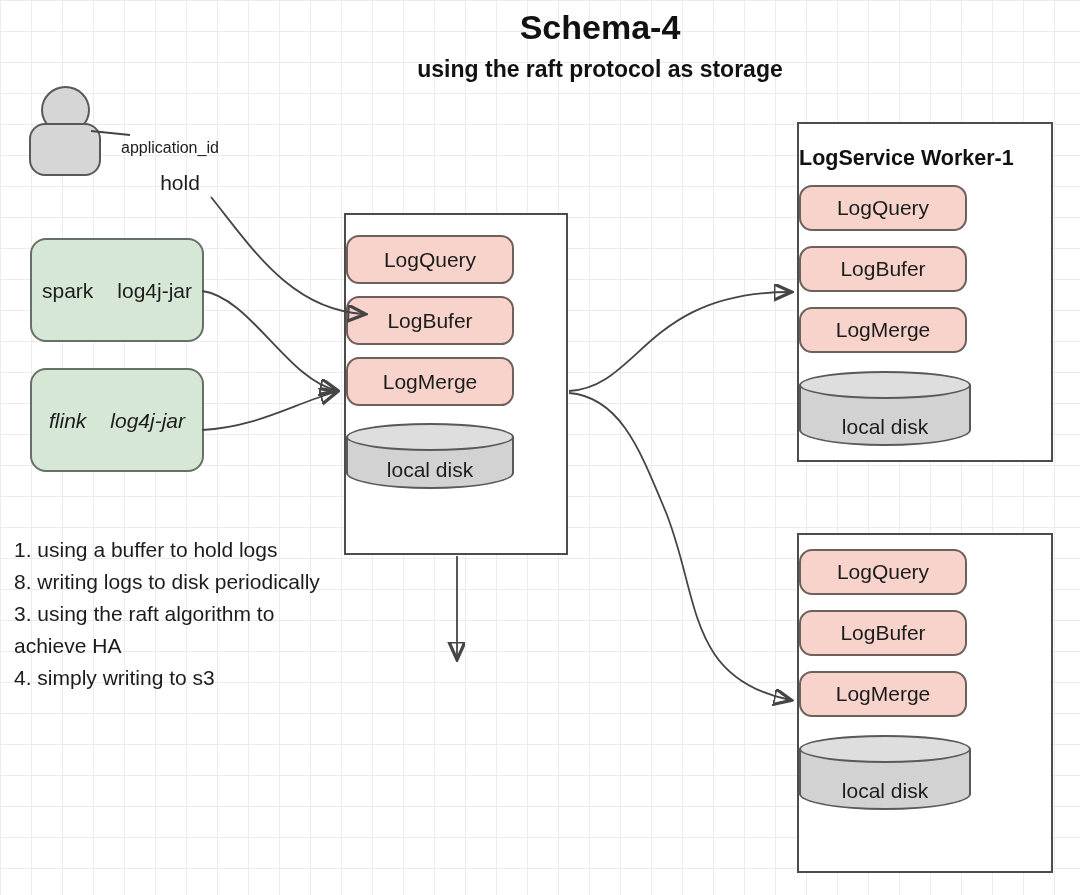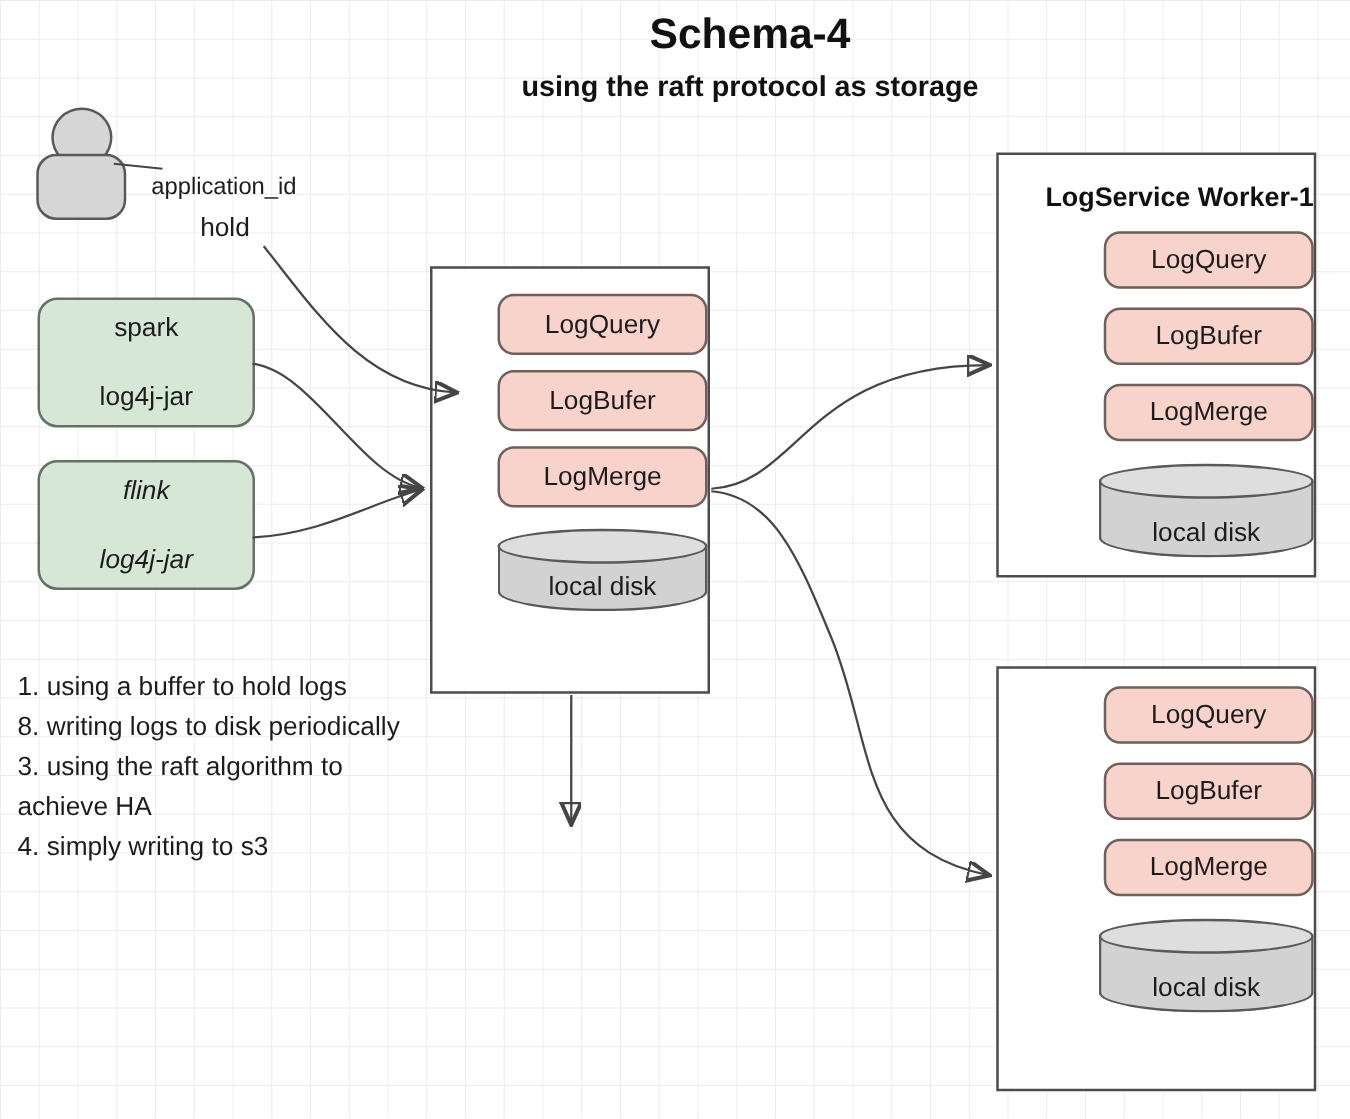--- a/index.html
+++ b/index.html
@@ -19,31 +19,31 @@
   .titlewrap{position:absolute; left:115px; top:8px; width:970px; text-align:center;}
   .title{font-size:34px; font-weight:bold; color:#111;}
   .subtitle{font-size:23px; font-weight:bold; color:#111; margin-top:9px;}
 
   
   .p-head{position:absolute; left:41px; top:86px; width:45px; height:44px;
     background:#d6d6d6; border:2px solid var(--stroke); border-radius:50%; z-index:1;}
   .p-body{position:absolute; left:29px; top:123px; width:68px; height:49px;
     background:#d6d6d6; border:2px solid var(--stroke); border-radius:16px; z-index:2;}
 
-  .actor-label{position:absolute; left:121px; top:139px; font-size:19px;}
+  .actor-label{position:absolute; left:121px; top:139px; font-size:16px;}
   .actor-role{position:absolute; left:130px; top:171px; width:100px; text-align:center; font-size:21px;}
 
   .src{position:absolute; left:30px; width:170px; height:100px;
     background:var(--green); border:2px solid #667066; border-radius:16px;
-    display:flex; flex-direction:column; align-items:center; justify-content:center;
+    display:flex; flex-direction:row; align-items:center; justify-content:center;
     font-size:21px; line-height:31px;gap:24px;}
   .src.spark{top:238px;} .src.flink{top:368px;font-style:italic;}
 
   .bigbox{position:absolute; background:#fff; border:2px solid #4c4c4c;
-    display:flex; flex-direction:column; align-items:flex-end; box-sizing:border-box;}
+    display:flex; flex-direction:column; align-items:flex-start; box-sizing:border-box;}
   .master{left:344px; top:213px; width:224px; height:342px;}
   .worker1{left:797px; top:122px; width:256px; height:340px;}
   .worker2{left:797px; top:533px; width:256px; height:340px;}
   .boxtitle{font-weight:bold; font-size:21.5px; color:#111; white-space:nowrap;}
   .master .boxtitle{margin-top:28px;}
   .worker1 .boxtitle, .worker2 .boxtitle{margin-top:22px;}
 
   .pill{background:var(--pink); border:2px solid #6e605b; border-radius:13px;
     display:flex; align-items:center; justify-content:center; font-size:21px; box-sizing:border-box;}
   .master .pills{margin-top:20px; display:flex; flex-direction:column; gap:12px;}

